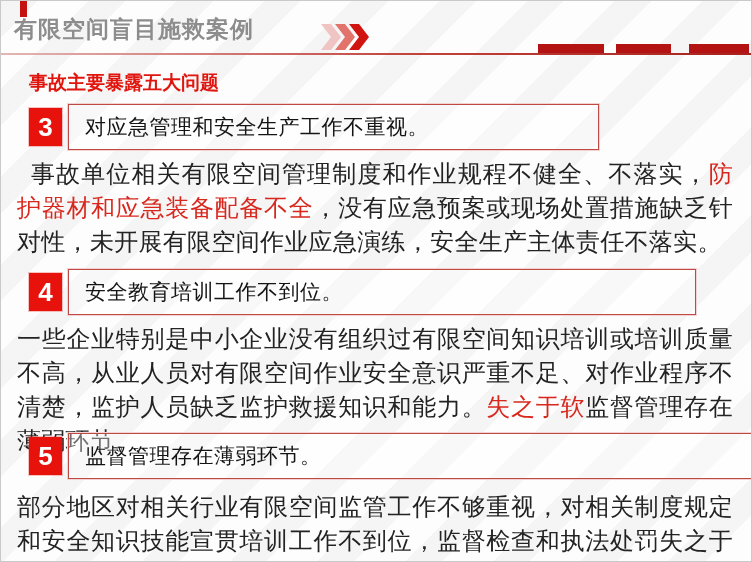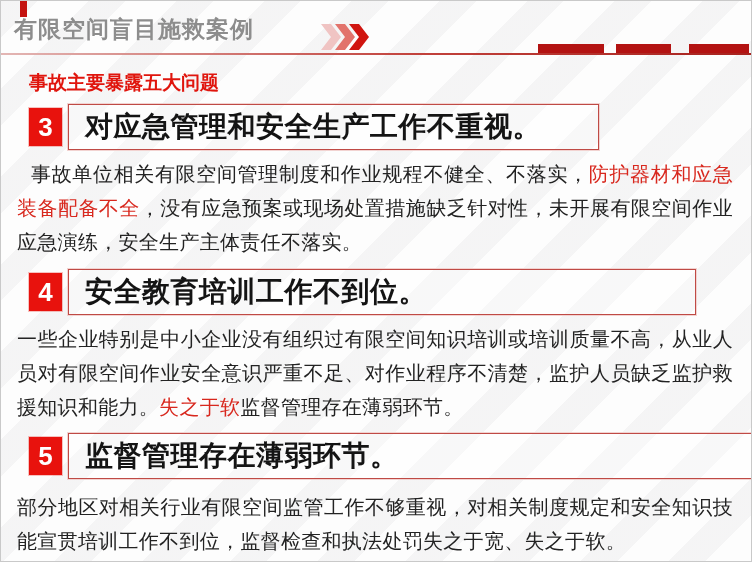--- a/index.html
+++ b/index.html
@@ -54,26 +54,26 @@
   }
   .heading-box {
     position:absolute; left:39px; top:0; height:46px;
     border:1px solid #bf4a45; box-shadow:0 0 0 1px #f2d3d1;
     display:flex; align-items:center; padding-left:16px;
     background:rgba(255,255,255,0.35);
   }
   .heading-box-3 { width:531px; }
   .heading-box-4 { width:628px;align-items:center; }
   .heading-box-5 { width:744px; }
-  .heading-text { font-size:28px; font-weight:700; color:#141414; letter-spacing:0.5px; white-space:nowrap; }
+  .heading-text { font-size:21px; font-weight:400; color:#141414; letter-spacing:0.5px; white-space:nowrap; }
 
   
   .para {
     position:absolute; left:16px; width:716px;
-    font-size:20px; line-height:34px; color:#232323;
+    font-size:24px; line-height:34px; color:#232323;
     text-align:justify; font-weight:500; letter-spacing:0.3px;
   }
   .para-1 { top:156px; text-indent:14px; }
   .para-2 { top:321px; }
   .para-3 { top:489px; }
   .para .hl { color:#d8281e; }
 </style>
 </head>
 <body>
 

